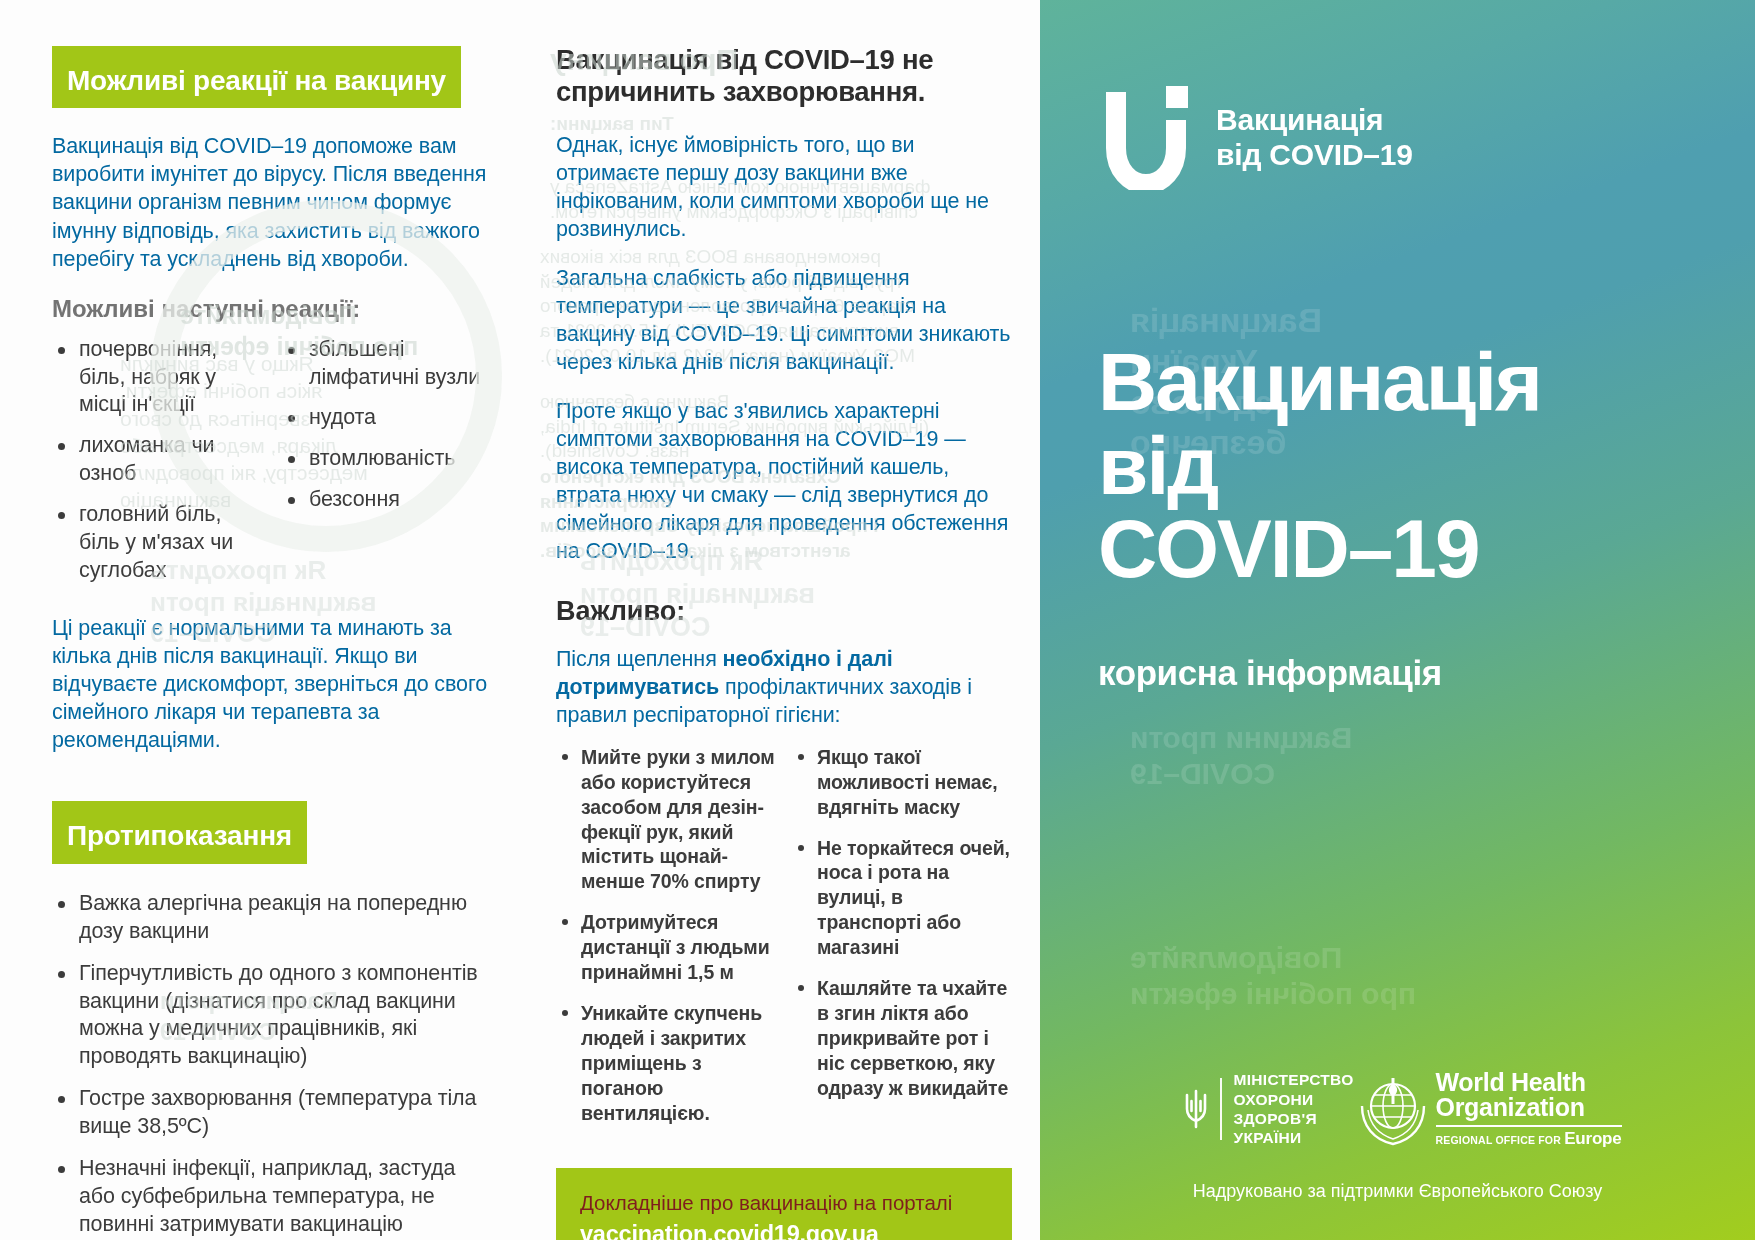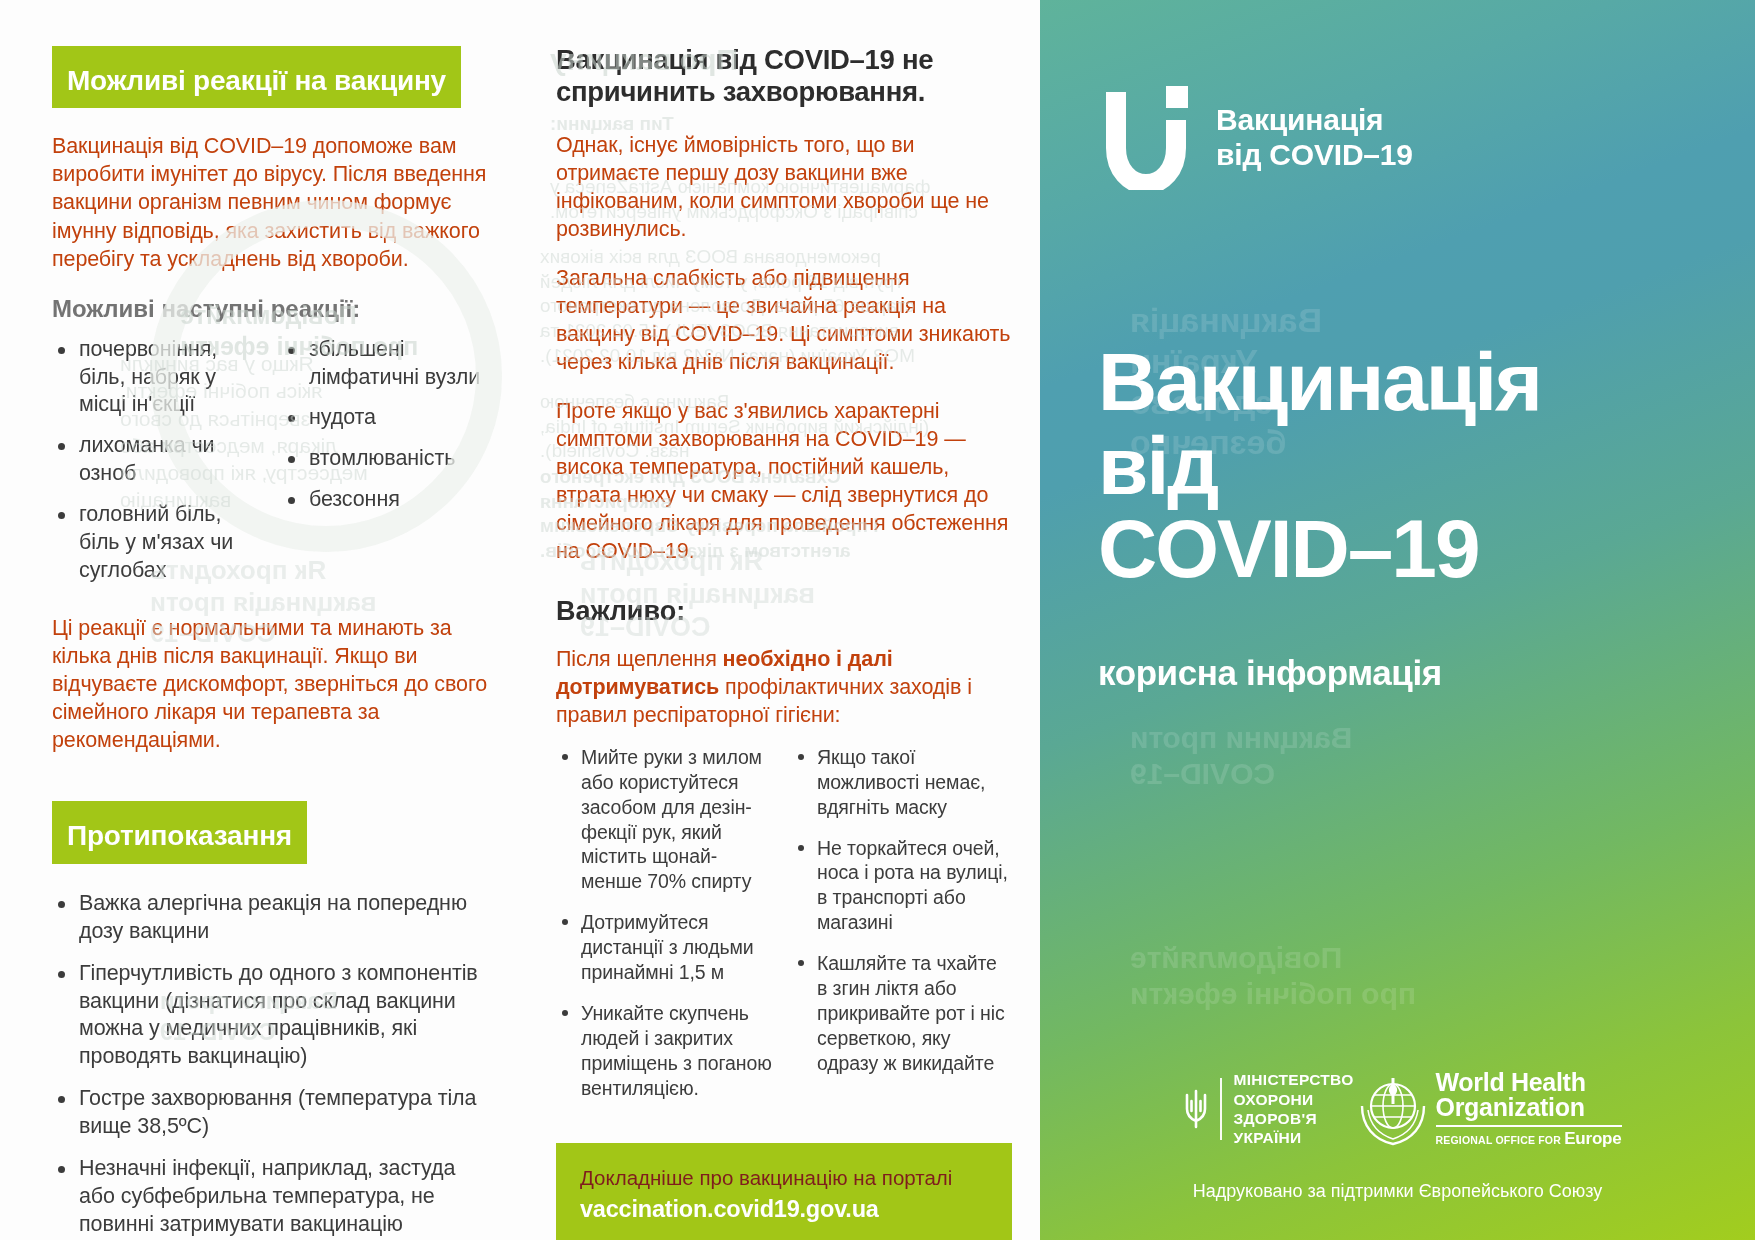--- a/index.html
+++ b/index.html
@@ -30,21 +30,21 @@
     font-weight: bold;
     letter-spacing: -0.2px;
     display: inline-block;
     padding: 9px 16px 11px 16px;
     font-size: 28.5px;
     line-height: 1.12;
   }
   .body-p {
     font-size: 21.5px;
     line-height: 1.305;
-    color: #c2410c;
+    color: #0369a1;
     margin: 0 0 21px 0;
     letter-spacing: -0.1px;
   }
   .sub-head {
     font-size: 24px;
     font-weight: bold;
     color: #737373;
     margin: 0 0 12px 0;
     line-height: 1.25;
   }
@@ -112,21 +112,21 @@
     font-size: 27px;
     font-weight: bold;
     color: #2d2d2d;
     margin: 30px 0 18px 0;
   }
   .hyg-cols {
     display: flex;
     gap: 16px;
     margin-top: 16px;
   }
-  .hyg-cols .bcol { flex: 1; }
+  .hyg-cols .bcol { flex: 1; font-weight: bold; }
   .hyg-cols ul.bul > li {
     font-size: 19.5px;
     line-height: 1.28;
     margin-bottom: 16px;
     padding-left: 25px;
   }
   .hyg-cols ul.bul > li::before { top: 9px; width: 6px; height: 6px; }
 
   .cta-box {
     background: #a2c617;

